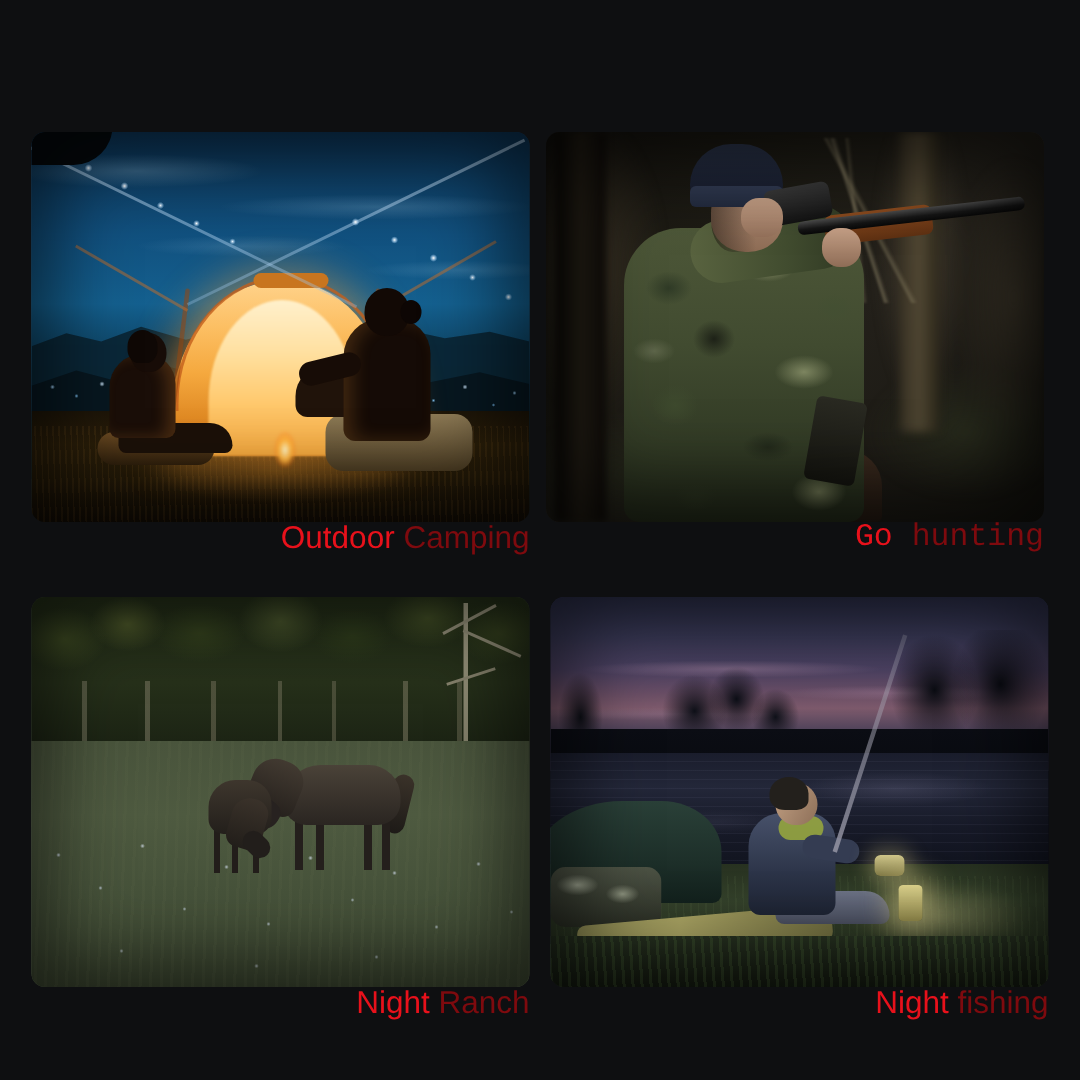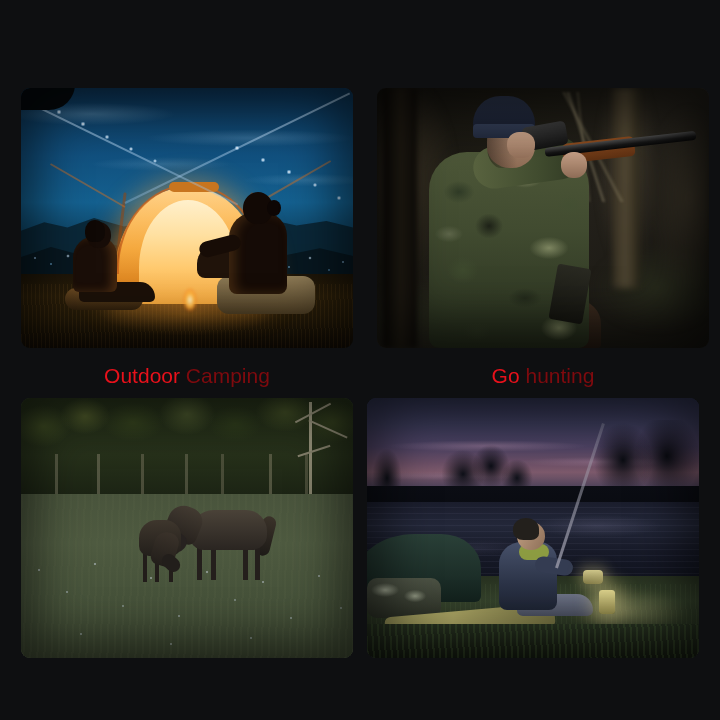--- a/index.html
+++ b/index.html
@@ -28,34 +28,34 @@
     color:transparent;
     -webkit-text-fill-color:transparent;
     white-space:nowrap;
     transform:scaleX(1.02);
   }
 
   
   .grid { position:absolute; top:88px; left:0; width:720px; height:632px; }
   .cell { position:absolute; width:332px; }
   .cell.c0 { left:21px;  top:0px; }
-  .cell.c1 { left:377px; top:0px; }
+  .cell.c1 { left:364px; top:0px;font-family:Liberation Mono, monospace; }
   .cell.c2 { left:21px;  top:310px; }
   .cell.c3 { left:367px; top:310px; }
 
   .photo {
     width:332px; height:260px;
     border-radius:9px;
     overflow:hidden;
     position:relative;
     background:#000;
   }
   .cap {
-    margin-top:17px;
-    text-align:center;
+    margin-top:0;
+    text-align:right;
     font-size:21px;
     line-height:1;
     white-space:nowrap;
   }
   .cap .a { color:#e8111b; }
   .cap .b { color:#7e0a0e; }
 
   
   .L { position:absolute; }
 
@@ -663,20 +663,23 @@
         <div class="L horseA_legs"></div>
         <div class="L horseA_body"></div>
         <div class="L horseA_neck"></div>
         <div class="L horseA_head"></div>
         <div class="L horseB_legs"></div>
         <div class="L horseB_body"></div>
         <div class="L horseB_neck"></div>
         <div class="L horseB_head"></div>
         <div class="L vig"></div>
       </div>
+      <div class="cap">
+        <span class="a">Night</span><span>&nbsp;</span><span class="b">Ranch</span>
+      </div>
     </div>
 
     <div class="cell c3">
       <div class="photo p4">
         <div class="L sky"></div>
         <div class="L skystreak"></div>
         <div class="L trees"></div>
         <div class="L treelinebase"></div>
         <div class="L water"></div>
         <div class="L waterglint"></div>
@@ -691,16 +694,19 @@
         <div class="L man_collar"></div>
         <div class="L man_arm"></div>
         <div class="L man_head"></div>
         <div class="L man_hair"></div>
         <div class="L rod"></div>
         <div class="L lantern2"></div>
         <div class="L lantern"></div>
         <div class="L grassfg"></div>
         <div class="L vig"></div>
       </div>
+      <div class="cap">
+        <span class="a">Night</span><span>&nbsp;</span><span class="b">fishing</span>
+      </div>
     </div>
 
   </div>
 </div>
 
 </body></html>

